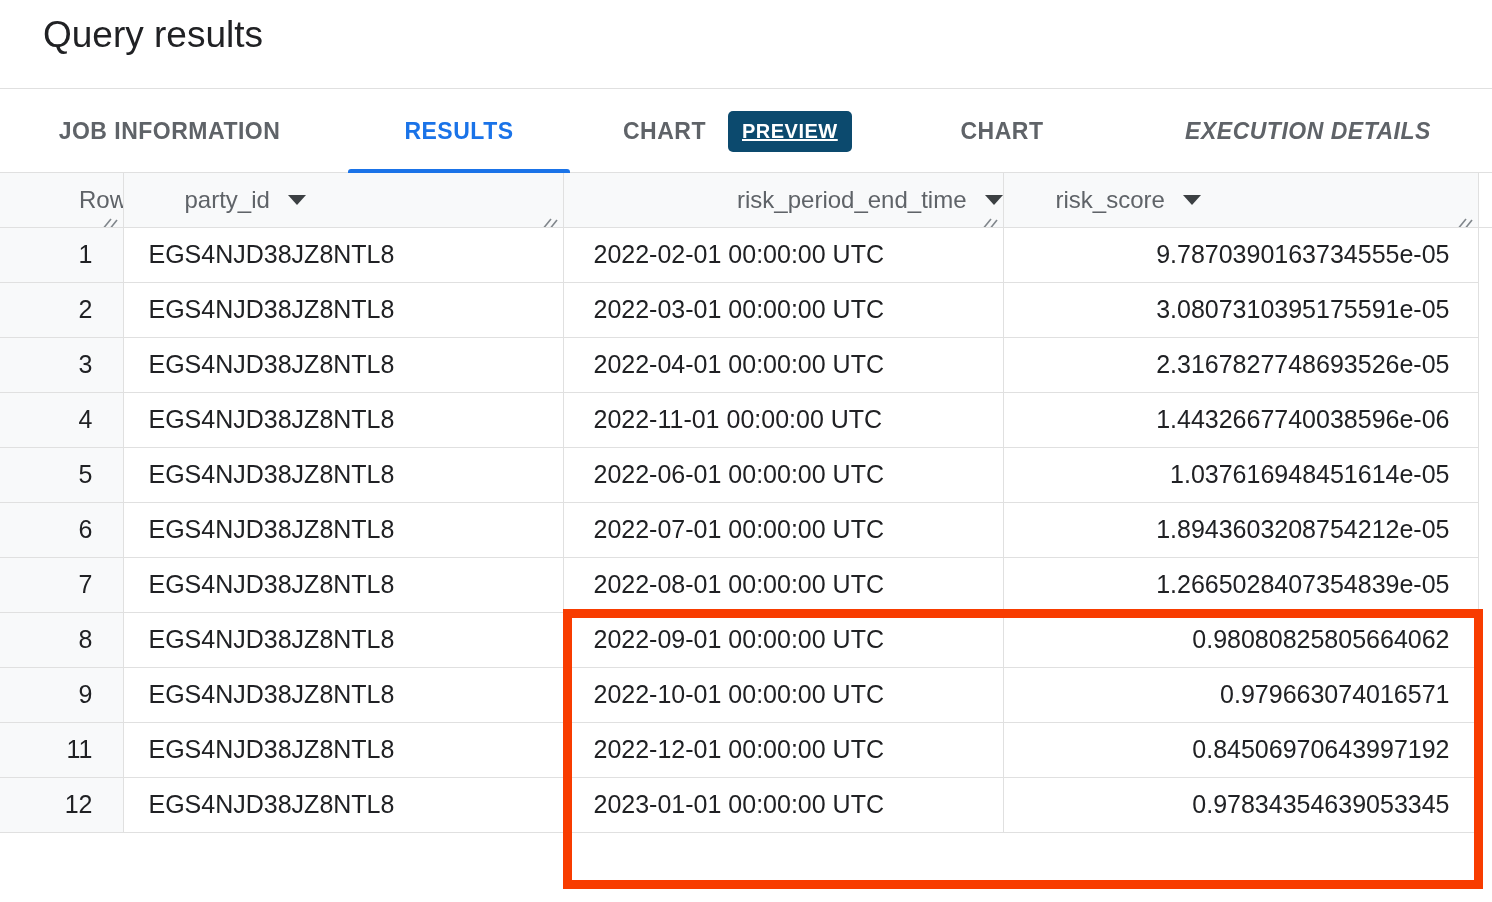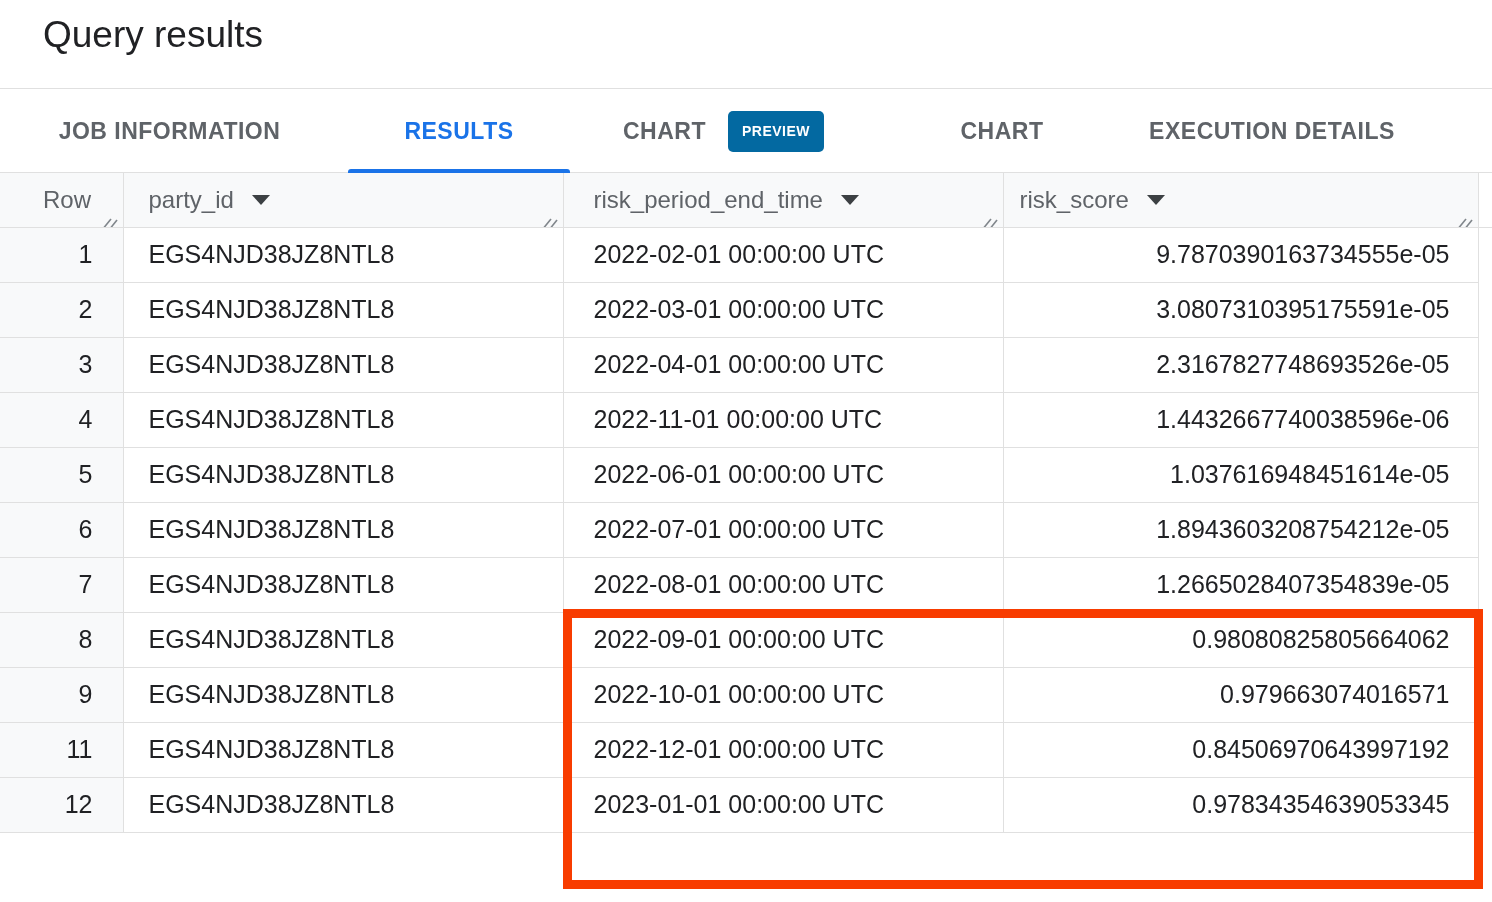--- a/index.html
+++ b/index.html
@@ -25,49 +25,49 @@
   }
   .tab.active { color:#1a73e8; }
   .tab-indicator {
     position:absolute; left:0; bottom:-1px; width:100%; height:5px;
     background:#1a73e8; border-radius:3px 3px 0 0;
   }
   .tab-job  { left:43px;  width:253px; }
   .tab-results { left:348px; width:222px; }
   .tab-chart { left:623px; width:236px; justify-content:flex-start; gap:22px; }
   .tab-json { left:946px; width:112px; }
-  .tab-exec { left:1135px; width:274px; }
+  .tab-exec { left:1171px; width:274px;font-style:italic; }
   .preview-badge {
     display:inline-flex; align-items:center; justify-content:center;
-    background:#0369a1; color:#ffffff; border-radius:5px;
-    height:41px; padding:0 14px; font-size:14px; font-weight:700; letter-spacing:0.5px;
+    background:#0c4a6e; color:#ffffff; border-radius:5px;
+    height:41px; padding:0 14px; font-size:20px; font-weight:700; letter-spacing:0.5px;text-decoration:underline;
   }
 
   
   .table-wrap { position:absolute; top:173px; left:0; width:1492px; }
   table { border-collapse:collapse; table-layout:fixed; width:1478px; }
   th, td {
     border-right:1px solid #e0e0e0; border-bottom:1px solid #e0e0e0;
     vertical-align:middle; white-space:nowrap; overflow:hidden;
   }
   thead th {
     height:54px; background:#f8f9fa; color:#5f6368;
     font-size:24px; font-weight:400; text-align:left; position:relative;
   }
   tbody td { height:55px; font-size:25px; color:#202124; background:#fff; }
   th.c-row   { padding-left:43px; }
   td.c-row   { background:#f8f9fa; text-align:right; padding-right:30px; }
   th.c-party { padding-left:25px; }
   td.c-party { padding-left:25px; text-align:left; }
-  th.c-date  { padding-left:30px; }
+  th.c-date  { padding-left:30px;text-align:right; }
   td.c-date  { padding-left:30px; text-align:left; }
   th.c-score { padding-left:16px; }
   td.c-score { text-align:right; padding-right:28px; }
 
-  .th-inner { display:inline-flex; align-items:center; }
+  .th-inner { display:inline-flex; align-items:center;margin-left:36px; }
   .sort-arrow {
     display:inline-block; width:0; height:0; margin-left:18px;
     border-left:9px solid transparent; border-right:9px solid transparent;
     border-top:10px solid #3c4043;
   }
   .resize-handle { position:absolute; right:5px; bottom:3px; width:17px; height:15px; cursor:col-resize; }
   
   .hdr-border-ext { position:absolute; top:54px; left:1478px; width:14px; height:1px; background:#e0e0e0; }
 
   

